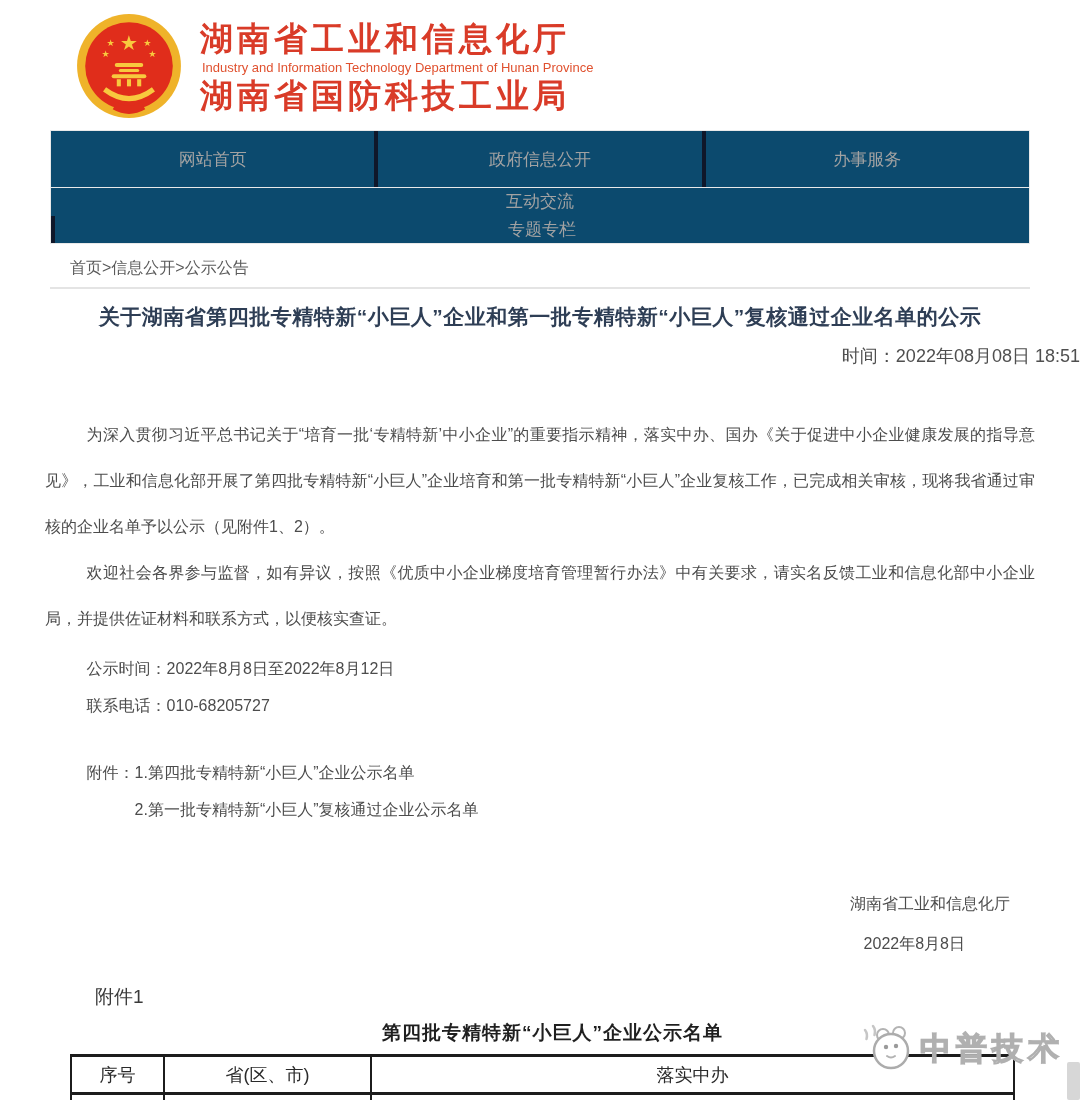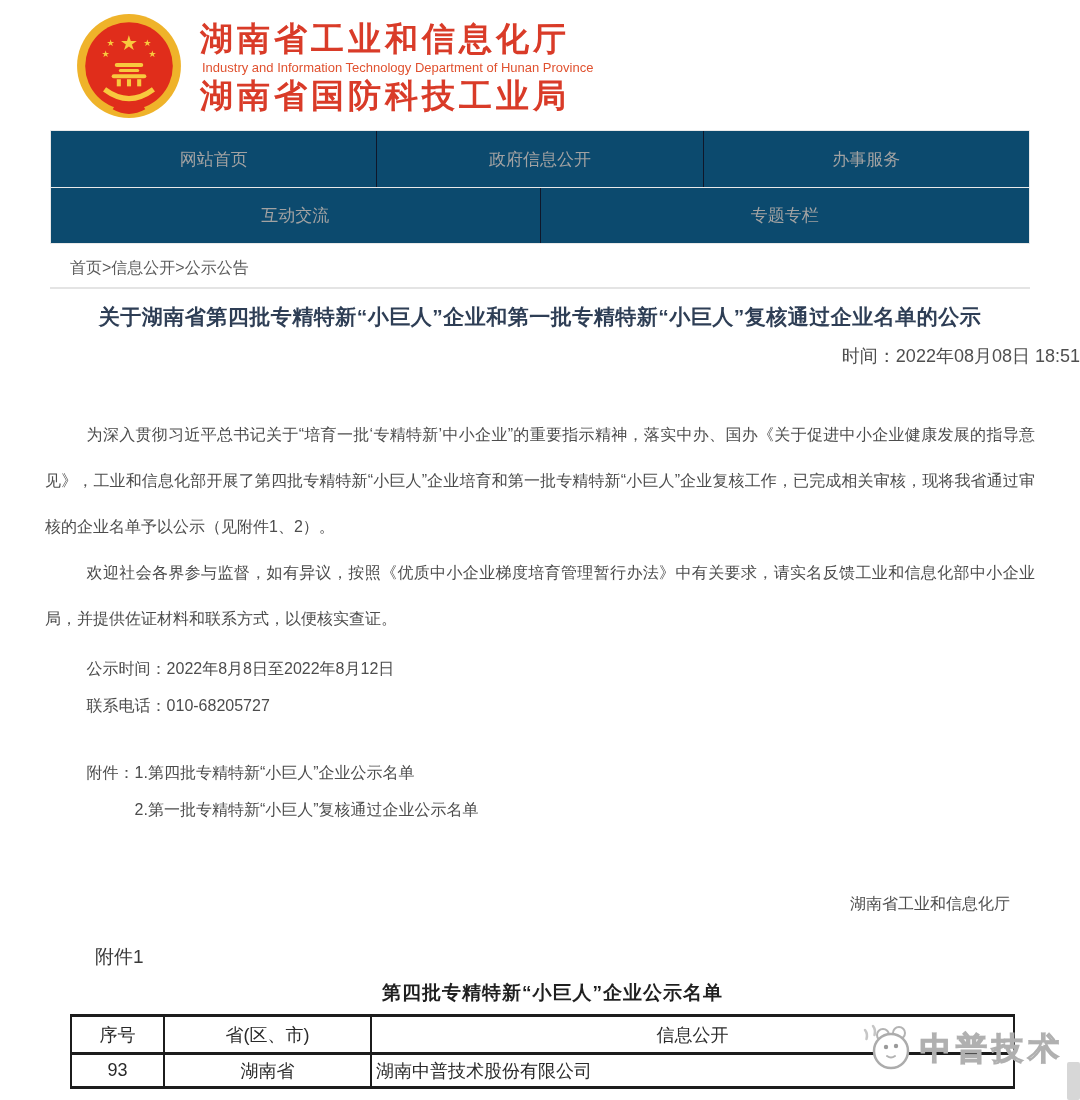--- a/index.html
+++ b/index.html
@@ -14,24 +14,24 @@
   
   .header { display:flex; align-items:center; gap:16px; padding:8px 0 0 74px; height:126px; }
   .emblem { width:110px; height:110px; flex:0 0 auto; }
   .org-titles { display:flex; flex-direction:column; }
   .org-cn { font-size:33px; font-weight:bold; color:#d93b28; letter-spacing:4px; line-height:38px; }
   .org-en { font-size:13px; color:#e0512f; line-height:17px; margin:1px 0 1px 2px; }
 
   
   .nav { width:980px; margin:4px auto 0; border:1px solid #e9e9e9; background:#0c4a6e; }
   .nav-row { display:flex; height:56px; }
-  .nav-row + .nav-row { border-top:1px solid #e9e9e9; }
+  .nav-row + .nav-row { border-top:1px solid #e9e9e9;flex-direction:column; }
   .nav-cell { flex:1; display:flex; align-items:center; justify-content:center;
     font-size:17px; color:#a2a2a2; cursor:pointer; }
-  .nav-cell + .nav-cell { border-left:1px solid #0f172a; }
+  .nav-cell + .nav-cell { border-left:4px solid #0f172a; }
 
   
   .breadcrumb { margin:14px 0 0 70px; font-size:16px; color:#5a5a5a; cursor:pointer; }
   .separator { width:980px; margin:8px auto 0; border-bottom:2px solid #e4e4e4; }
 
   
   .article-title { text-align:center; margin:14px 30px 0; font-size:21px; font-weight:bold;
     color:#2e3e55; letter-spacing:0.5px; line-height:28px; }
   .article-time { text-align:right; margin-top:13px; font-size:18px; color:#4f4f4f; }
 
@@ -122,32 +122,33 @@
 
   <div class="attachments">
     <div style="text-indent:2.6em;">
       <span>附件：</span><span>1.第四批专精特新“小巨人”企业公示名单</span>
     </div>
     <div class="attach-row2">2.第一批专精特新“小巨人”复核通过企业公示名单</div>
   </div>
 
   <div class="signature">
     <div class="sig-org">湖南省工业和信息化厅</div>
+    <div class="sig-date">2022年8月8日</div>
   </div>
 </div>
 
 <div class="attach1-label">附件1</div>
 <div class="table-title">第四批专精特新“小巨人”企业公示名单</div>
 
 <table class="app-table">
   <thead>
     <tr>
       <th class="col-no">序号</th>
       <th class="col-prov">省(区、市)</th>
-      <th>信息公开</th>
+      <th>落实中办</th>
     </tr>
   </thead>
   <tbody>
     <tr>
       <td>93</td>
       <td>湖南省</td>
       <td class="cell-left">湖南中普技术股份有限公司</td>
     </tr>
   </tbody>
 </table>

